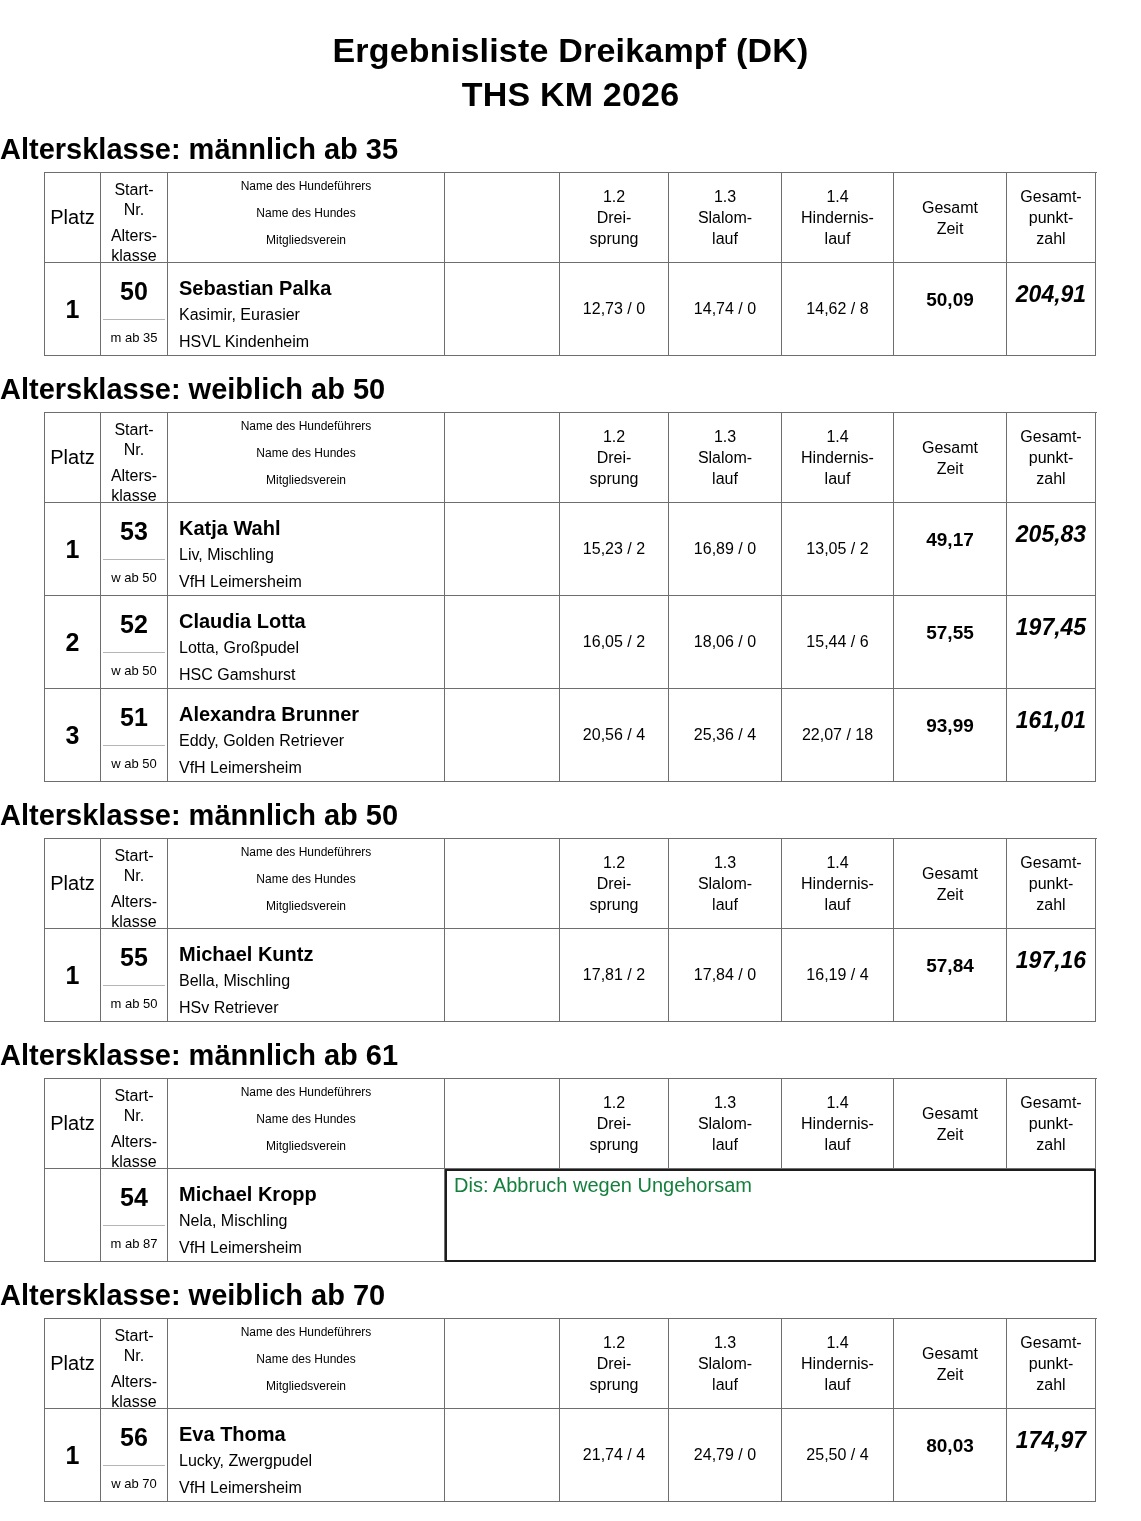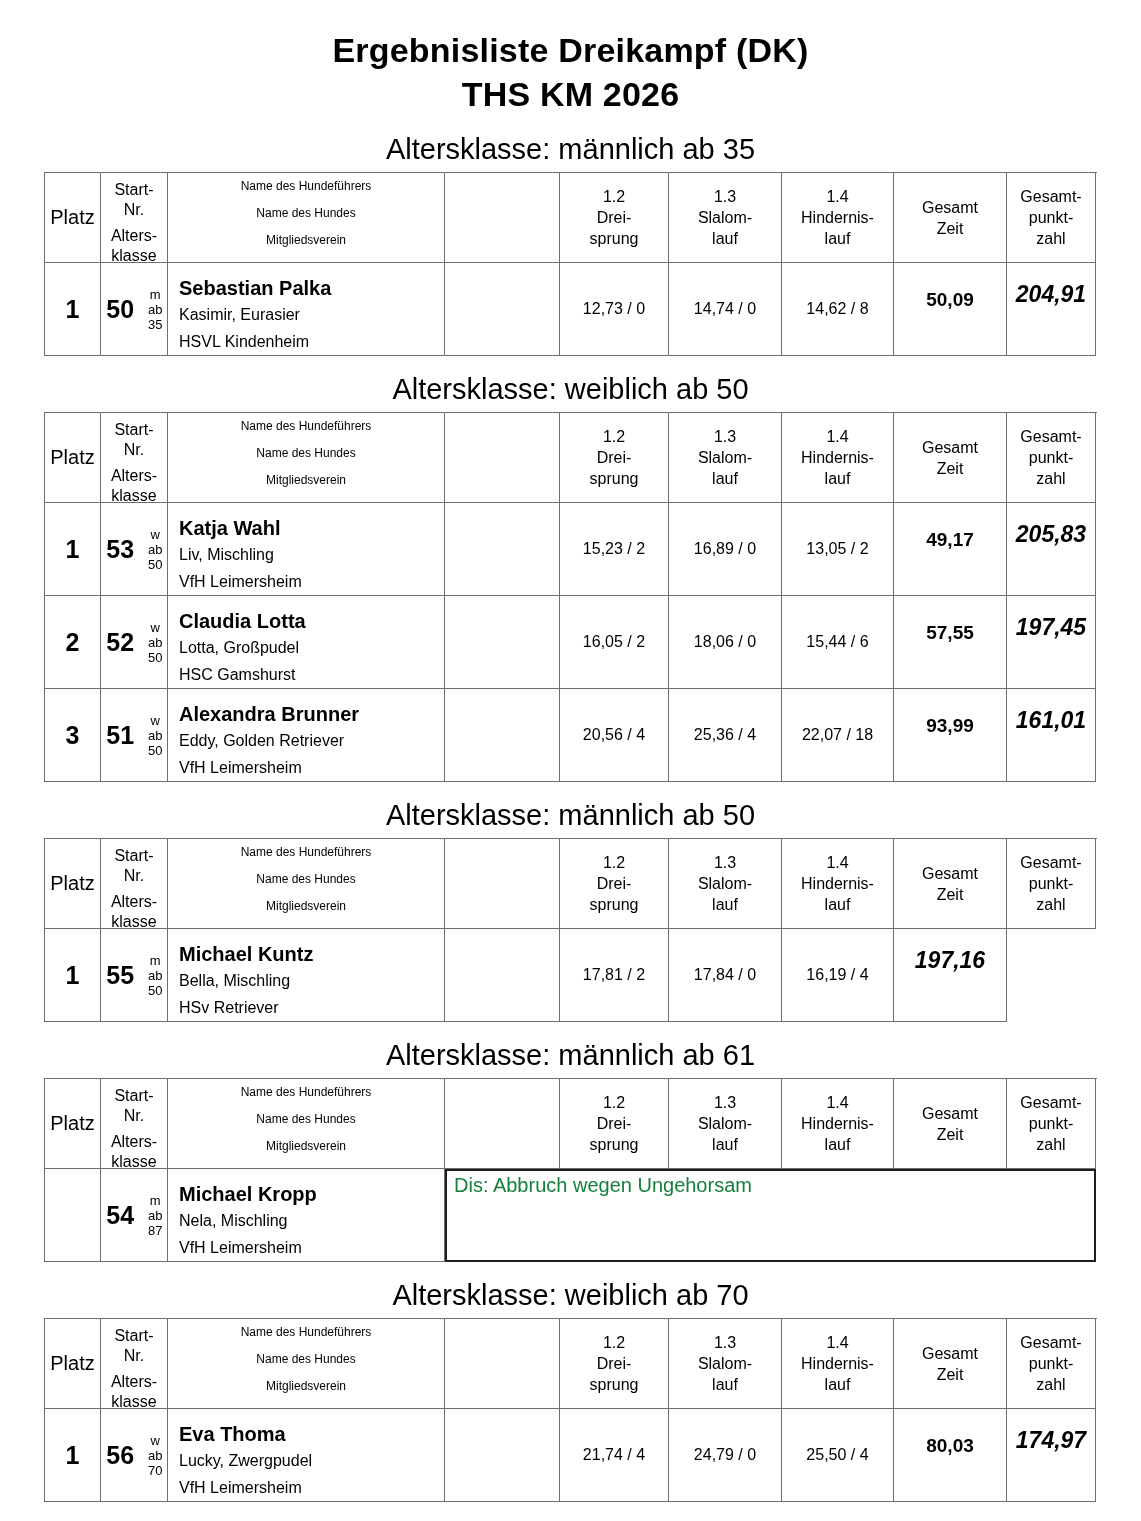--- a/index.html
+++ b/index.html
@@ -13,22 +13,22 @@
 
   .title-line {
     text-align: center;
     font-weight: bold;
     font-size: 34px;
     line-height: 44px;
     letter-spacing: 0.2px;
   }
 
   .section-heading {
-    text-align: center;
-    font-weight: normal;
+    text-align: left;
+    font-weight: bold;
     font-size: 29px;
     line-height: 34px;
     margin: 16px 0 6px;
   }
 
   .rtable {
     width: 1053px;
     margin: 0 auto;
     border-top: 1px solid #6e6e6e;
     border-left: 1px solid #6e6e6e;
@@ -68,21 +68,21 @@
   .h-col {
     display: flex; flex-direction: column; justify-content: center;
     text-align: center; font-size: 16px; line-height: 21px;
   }
 
   
   .d-platz {
     display: flex; align-items: center; justify-content: center;
     font-weight: bold; font-size: 25px;
   }
-  .d-start { display: flex; flex-direction: row; text-align: center; }
+  .d-start { display: flex; flex-direction: column; text-align: center; }
   .d-start-top {
     flex: 1.62; display: flex; align-items: center; justify-content: center;
     font-weight: bold; font-size: 25px;
   }
   .d-sep { margin: 0 2px; }
   .d-start-bottom {
     flex: 1; display: flex; align-items: center; justify-content: center;
     font-size: 13px;
   }
   .d-name { padding: 12px 8px 0 11px; }
@@ -354,20 +354,21 @@
         </div>
         <div class="cell d-name">
           <div class="handler">Michael Kuntz</div>
           <div class="dog">Bella, Mischling</div>
           <div class="club">HSv Retriever</div>
         </div>
         <div class="cell d-empty"></div>
         <div class="cell d-val">17,81 / 2</div>
         <div class="cell d-val">17,84 / 0</div>
         <div class="cell d-val">16,19 / 4</div>
+        <div class="cell d-zeit">57,84</div>
         <div class="cell d-punkt">197,16</div>
       </div>
     </div>
   </div>
 
   <div>
     <div class="section-heading">Altersklasse: männlich ab 61</div>
     <div class="rtable">
 
   <div class="row header-row">

